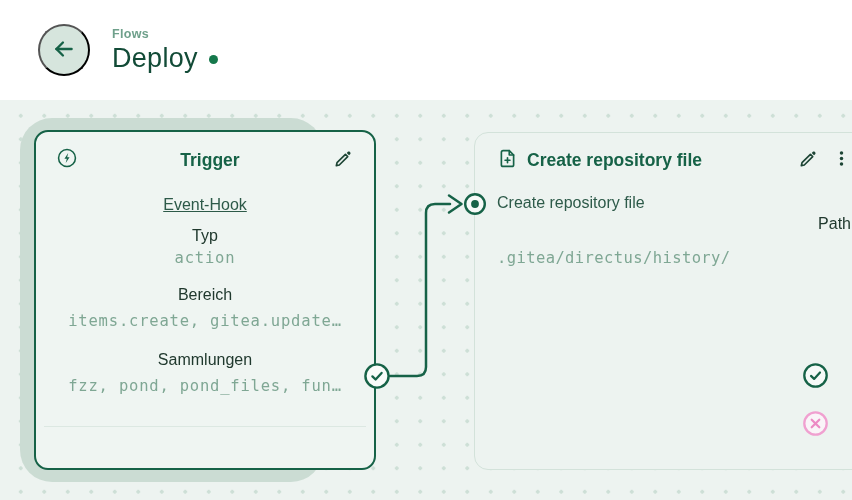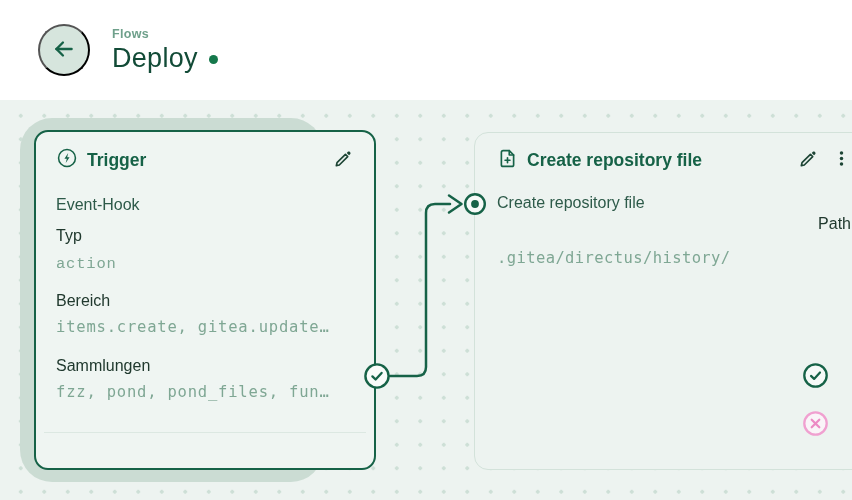--- a/index.html
+++ b/index.html
@@ -17,35 +17,35 @@
   .page-title { font-size:27px; font-weight:500; color:#124b37; letter-spacing:.3px; }
   .title-dot { width:9px; height:9px; border-radius:50%; background:#15784b; margin-top:3px; }
 
   
   .canvas { position:relative; height:400px; background-color:#edf3f0;
             background-image:radial-gradient(circle, #cddfd6 1.7px, rgba(0,0,0,0) 1.9px);
             background-size:23.5px 23.5px; background-position:9px 4px; }
 
   
   .trigger-halo { position:absolute; left:20px; top:18px; width:303px; height:364px;
-                  border-radius:32px; background:#cbdcd3; }
+                  border-radius:32px; background:#cbdcd3;text-align:center; }
   .trigger-card { position:absolute; left:14px; top:12px; width:342px; height:340px;
                   background:#eff5f2; border:2px solid #166247; border-radius:14px; }
   .card-inner { padding:16px 20px 0; }
   .card-header { display:flex; align-items:center; height:24px; }
   .card-title { margin-left:9px; font-size:17.5px; font-weight:700; color:#166247; flex:1; }
   .icon-btn { background:none; border:none; padding:0; cursor:pointer; color:#1d4535;
               display:flex; align-items:center; justify-content:center; }
 
-  .t-type   { margin-top:23px; font-size:16px; color:#2d5a49; line-height:19px; }
+  .t-type   { margin-top:23px; font-size:16px; color:#2d5a49; line-height:19px;text-decoration:underline; }
   .f-label  { font-weight:400; font-size:16px; color:#20392e; line-height:19px; }
   .f-value  { font-family:"DejaVu Sans Mono", monospace; font-size:15.5px; color:#7fa794;
               letter-spacing:.8px; line-height:19px; white-space:nowrap; overflow:hidden; }
   .mt12 { margin-top:12px; } .mt17 { margin-top:17px; } .mt19 { margin-top:19px; }
-  .mt6  { margin-top:10px;font-family:Liberation Mono, monospace; }  .mt8  { margin-top:8px; }
+  .mt6  { margin-top:4px; }  .mt8  { margin-top:8px; }
 
   .divider { margin:30px -12px 0; border-top:1.5px solid #dce8e2; }
   .status-footer { display:flex; align-items:center; gap:10px; padding:13px 0 0; cursor:pointer; }
   .status-dot { width:12px; height:12px; border-radius:50%; background:#15784b; }
   .status-label { font-size:16.5px; font-weight:600; color:#1f342a; }
 
   
   .op-card { position:absolute; left:474px; top:32px; width:396px; height:338px;
              background:#edf3f0; border:1.5px solid #d3e2da; border-radius:14px;
              padding:15px 18px 0 22px; }

